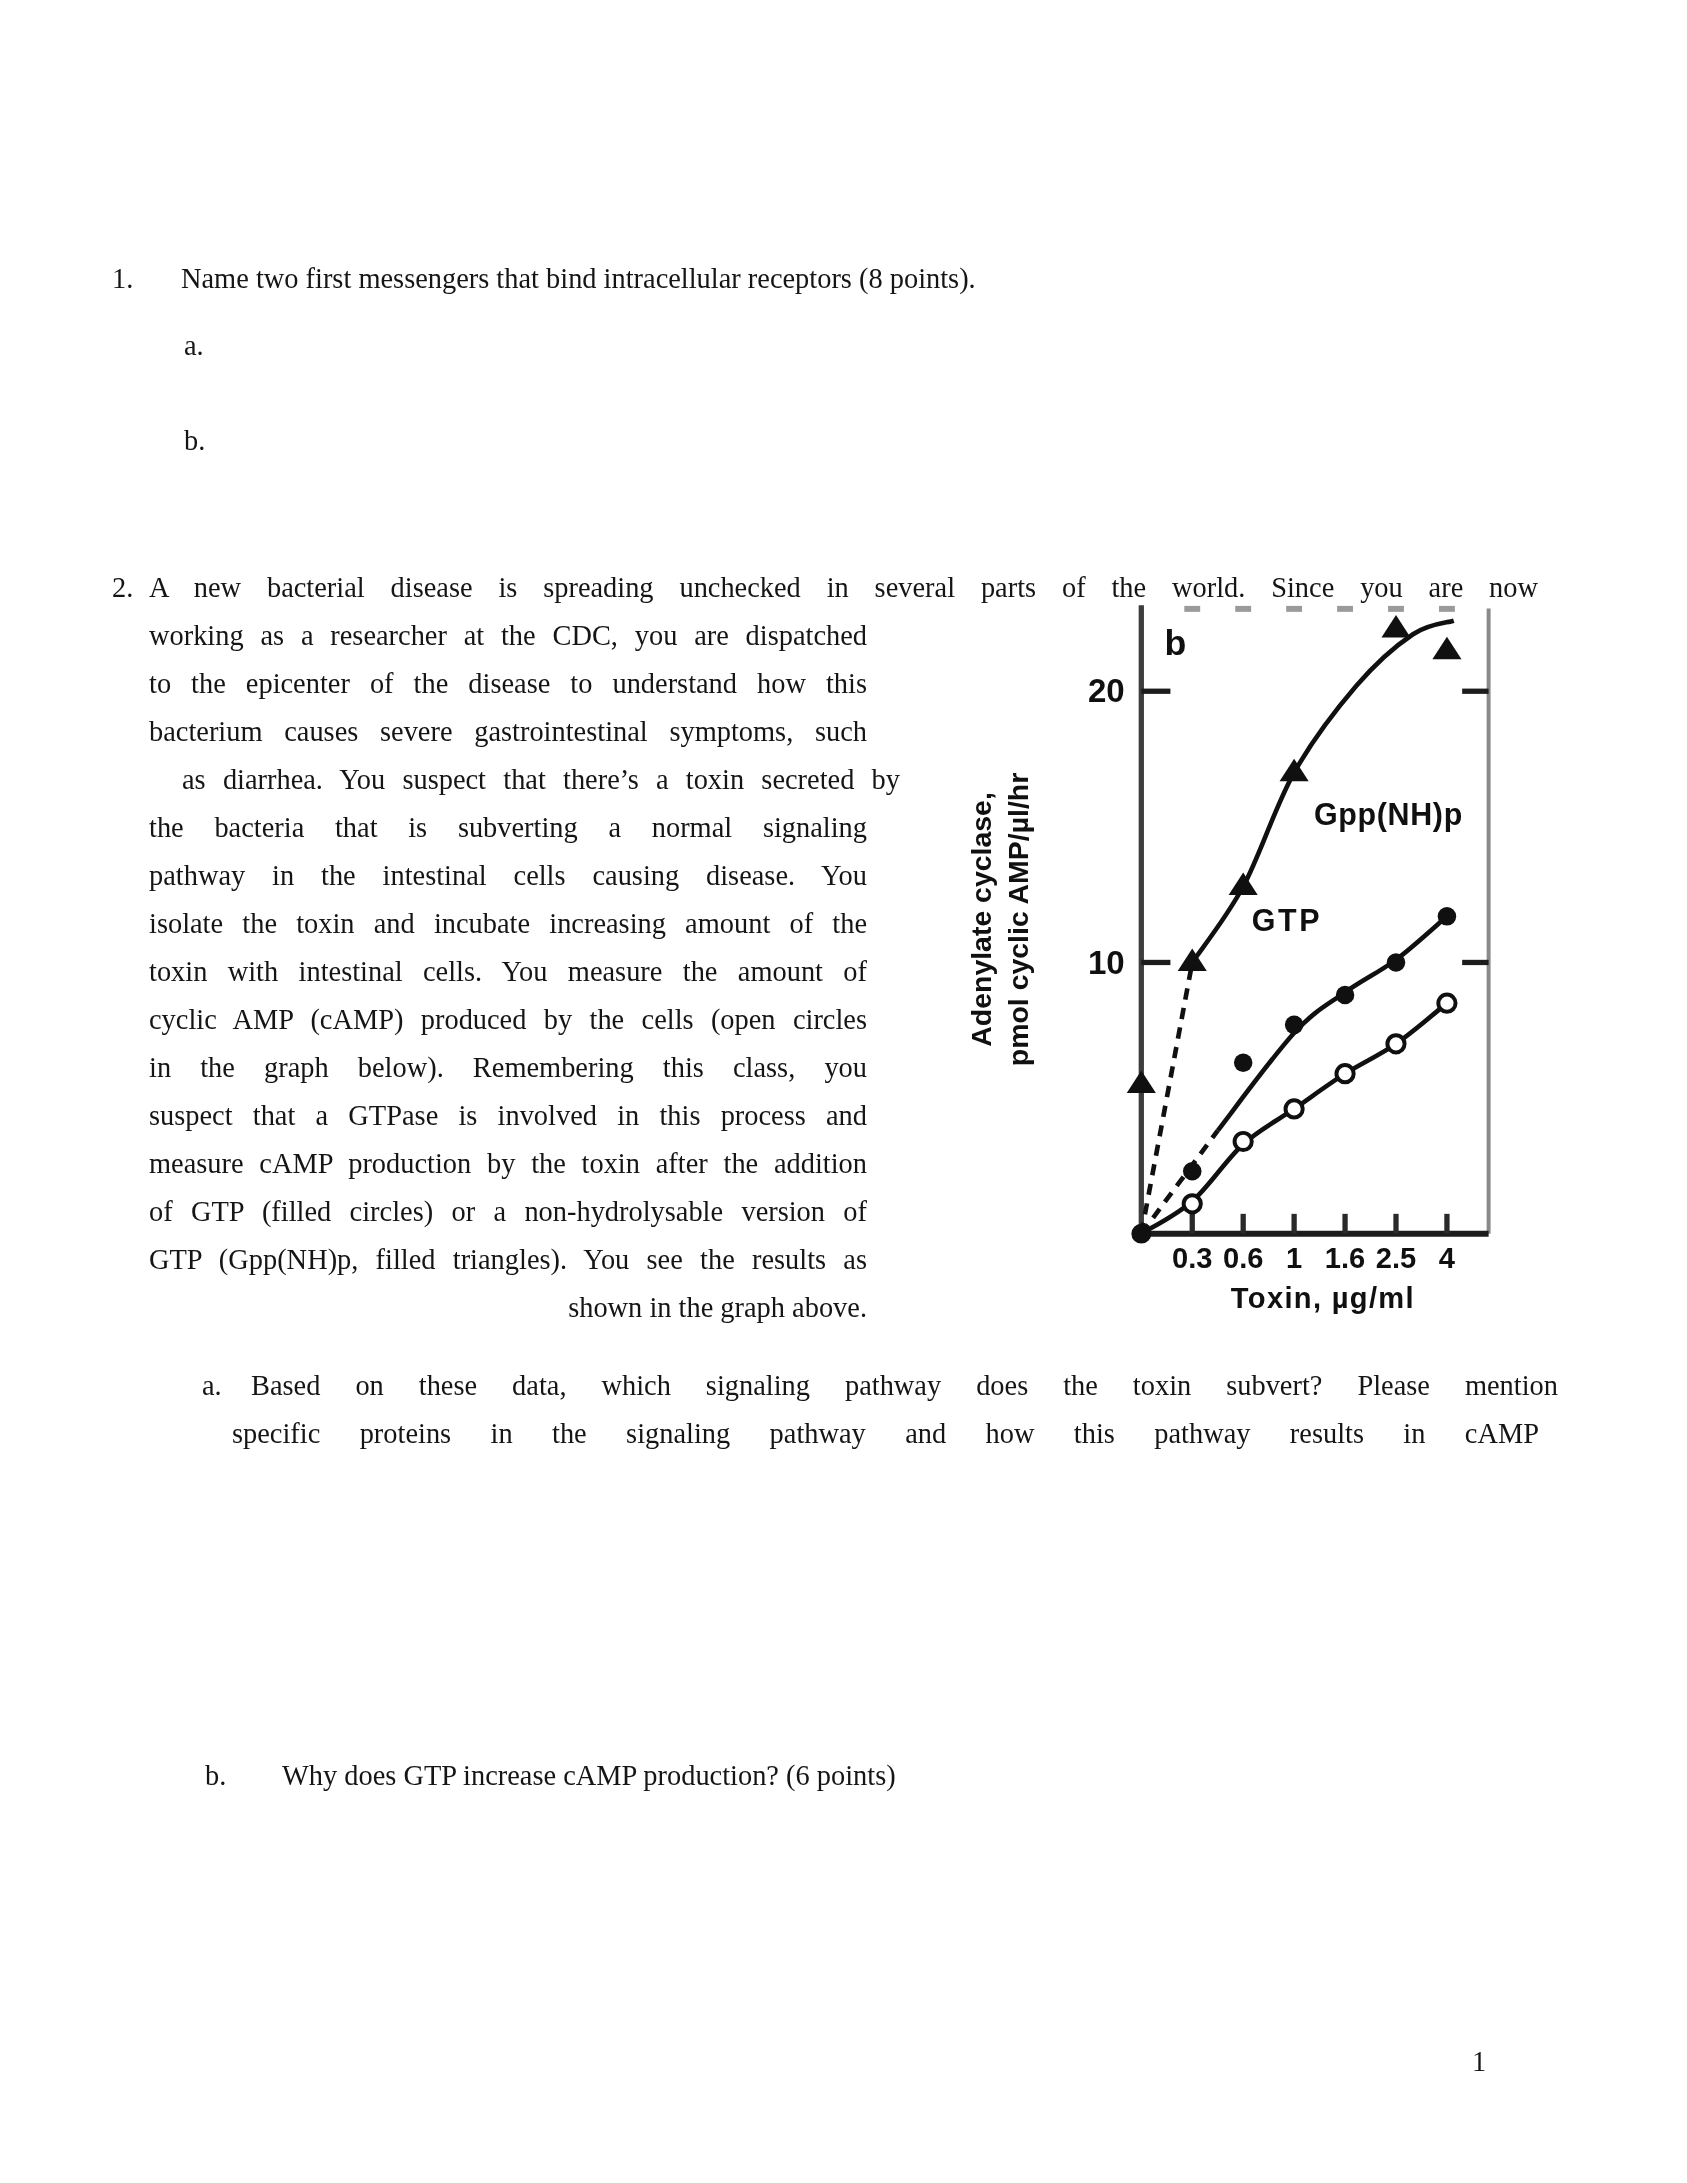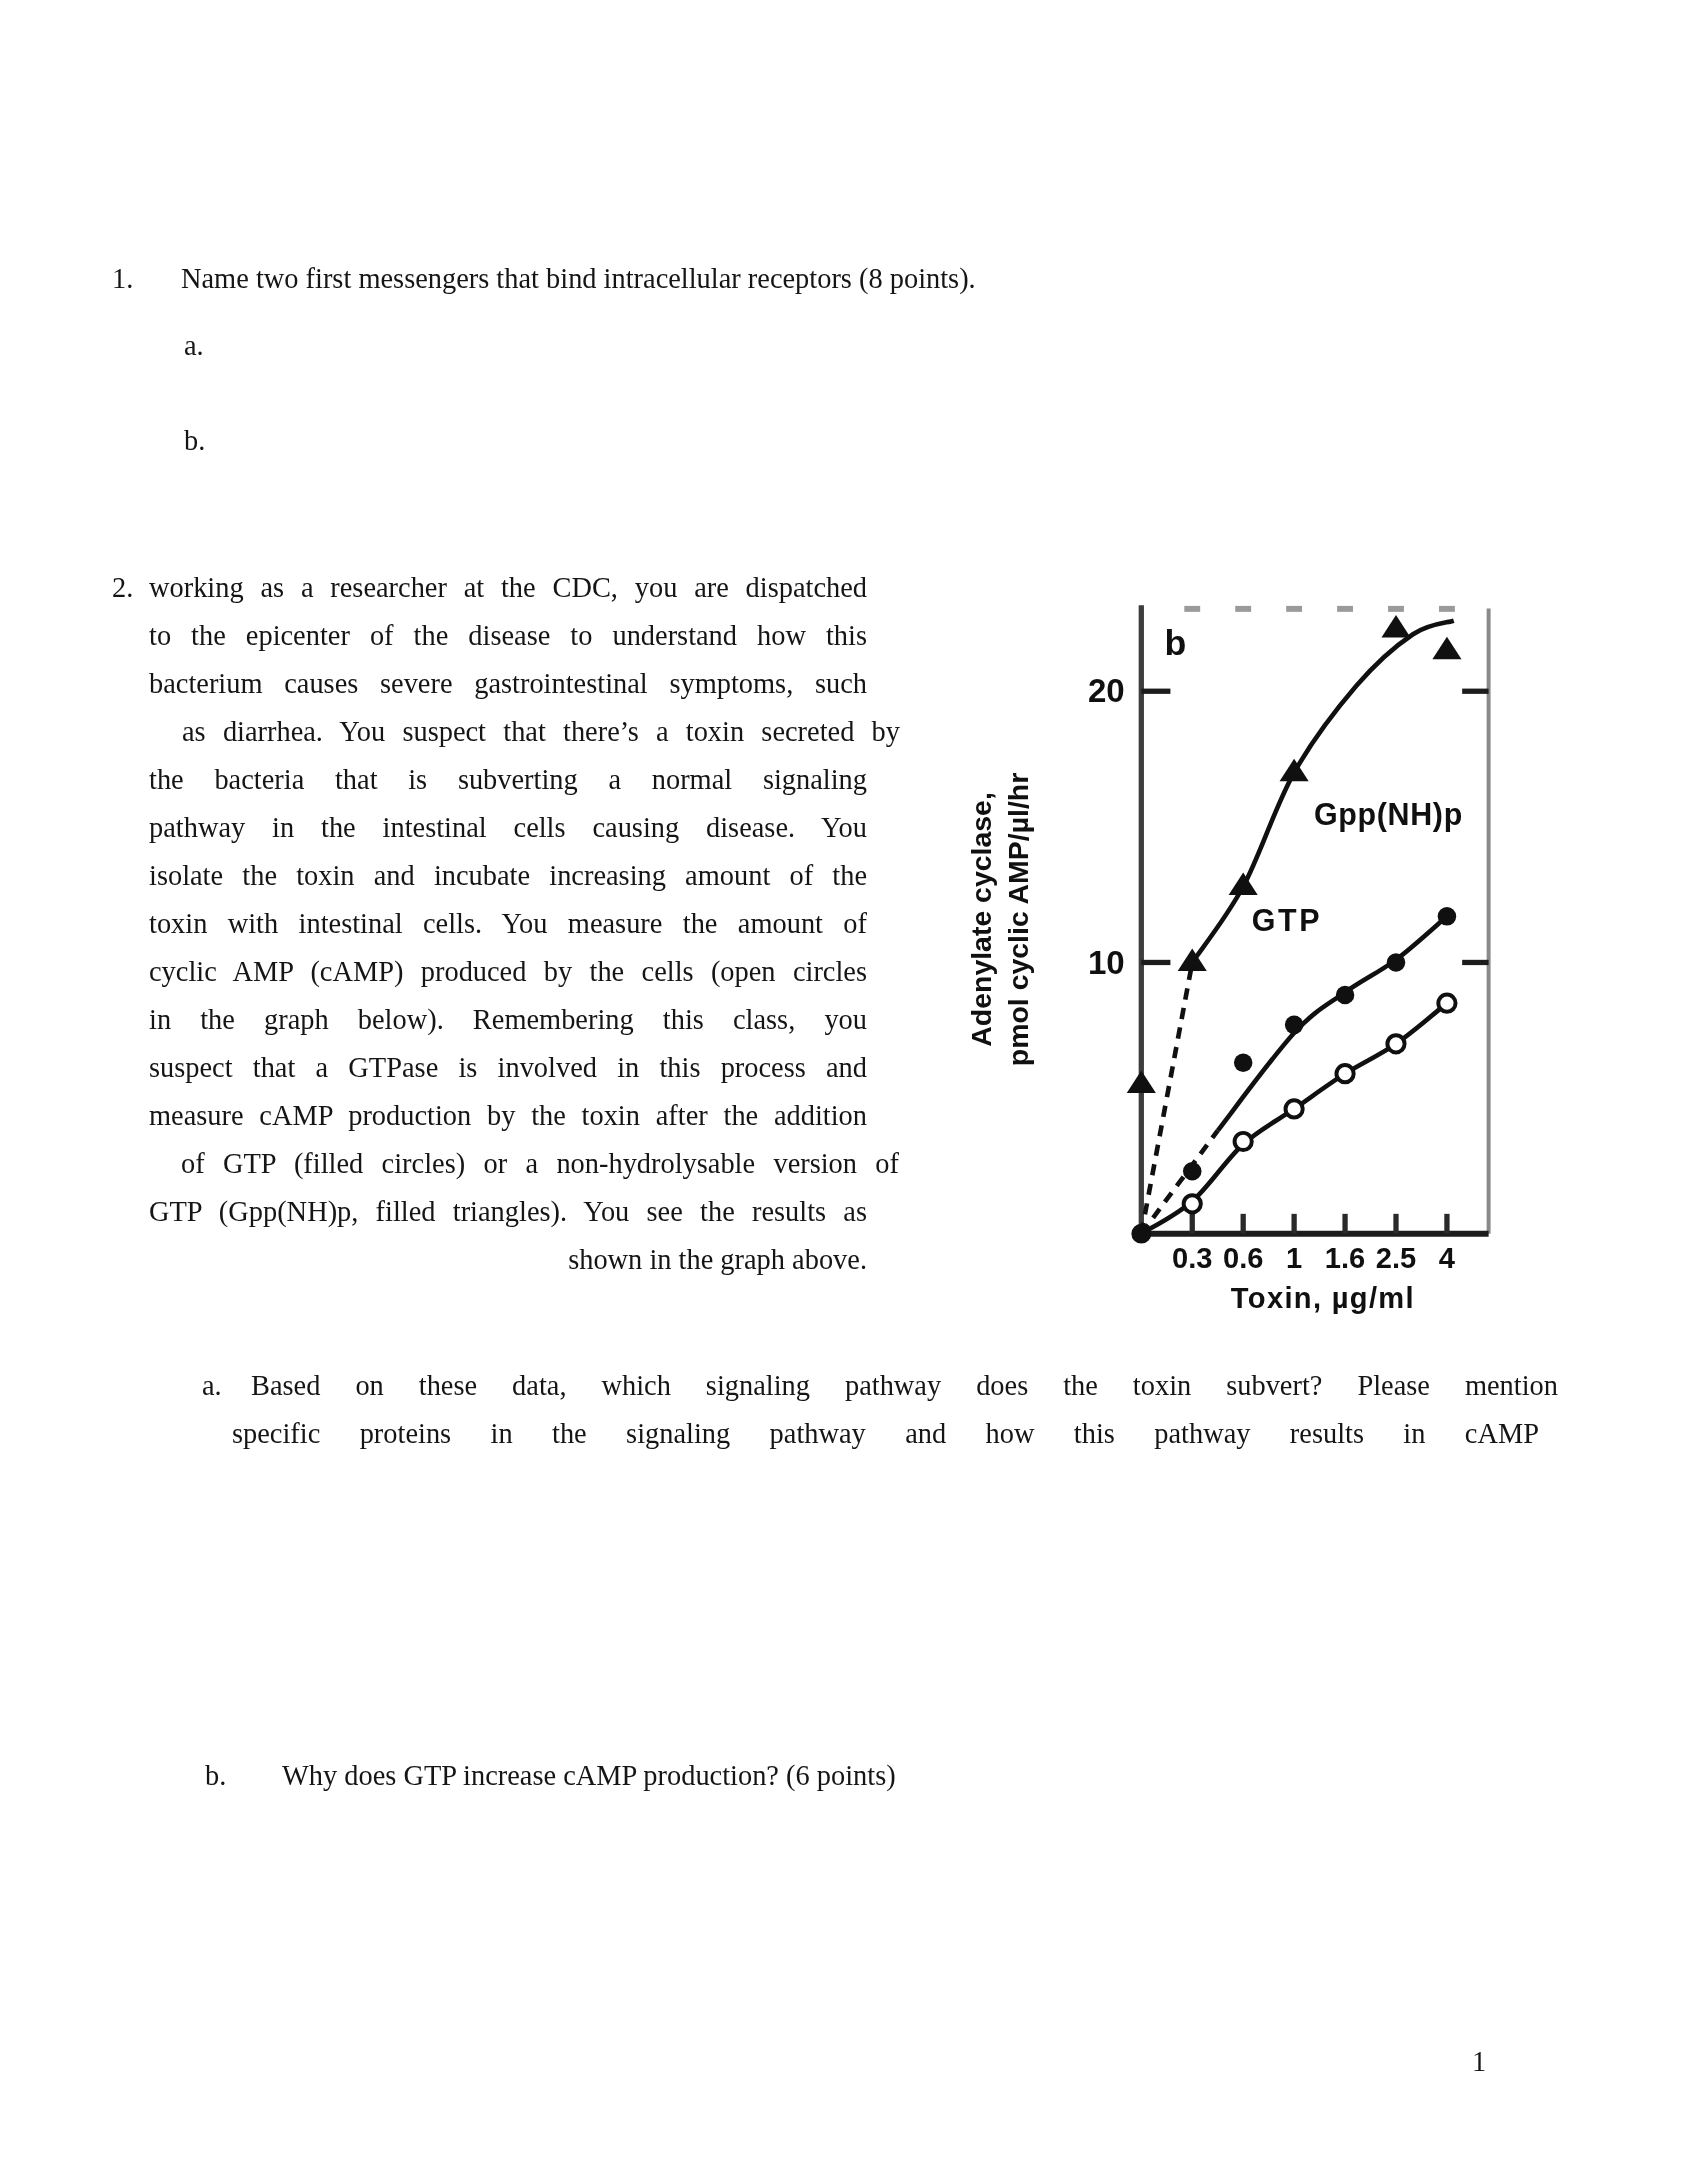--- a/index.html
+++ b/index.html
@@ -29,33 +29,34 @@
 <div id="page">
 
   <div class="abs q-num" style="left:112px;top:255px;">1.</div>
   <div class="abs body-text" style="left:149px;top:255px;">Name two first messengers that bind intracellular receptors (8 points).</div>
   <div class="abs sub-label" style="left:184px;top:322px;">a.</div>
   <div class="abs sub-label" style="left:184px;top:417px;">b.</div>
 
   <div class="abs q-num" style="left:112px;top:564px;">2.</div>
 
   <div class="abs jwrap" style="left:149px;top:564px;width:1389px;">
+    <div class="jline" style="width:1389px;">A new bacterial disease is spreading unchecked in several parts of the world. Since you are now</div>
     <div class="jline" style="width:718px;">working as a researcher at the CDC, you are dispatched</div>
     <div class="jline" style="width:718px;">to the epicenter of the disease to understand how this</div>
     <div class="jline" style="width:718px;">bacterium causes severe gastrointestinal symptoms, such</div>
     <div class="jline" style="width:718px;margin-left:33px;">as diarrhea. You suspect that there’s a toxin secreted by</div>
     <div class="jline" style="width:718px;">the bacteria that is subverting a normal signaling</div>
     <div class="jline" style="width:718px;">pathway in the intestinal cells causing disease. You</div>
     <div class="jline" style="width:718px;">isolate the toxin and incubate increasing amount of the</div>
     <div class="jline" style="width:718px;">toxin with intestinal cells. You measure the amount of</div>
     <div class="jline" style="width:718px;">cyclic AMP (cAMP) produced by the cells (open circles</div>
     <div class="jline" style="width:718px;">in the graph below). Remembering this class, you</div>
     <div class="jline" style="width:718px;">suspect that a GTPase is involved in this process and</div>
     <div class="jline" style="width:718px;">measure cAMP production by the toxin after the addition</div>
-    <div class="jline" style="width:718px;margin-left:32px;">of GTP (filled circles) or a non-hydrolysable version of</div>
+    <div class="jline" style="width:718px;">of GTP (filled circles) or a non-hydrolysable version of</div>
     <div class="jline" style="width:718px;">GTP (Gpp(NH)p, filled triangles). You see the results as</div>
     <div class="jline noj" style="width:718px;">shown in the graph above.</div>
   </div>
 
   <div id="figure-box" class="abs" style="left:946px;top:592px;">
     <svg viewBox="0 0 840 1105" xmlns="http://www.w3.org/2000/svg">
         <rect x="360" y="21" width="24" height="9" fill="#9a9a9a"></rect>
         <rect x="437" y="21" width="24" height="9" fill="#9a9a9a"></rect>
         <rect x="514" y="21" width="24" height="9" fill="#9a9a9a"></rect>
         <rect x="591" y="21" width="24" height="9" fill="#9a9a9a"></rect>

